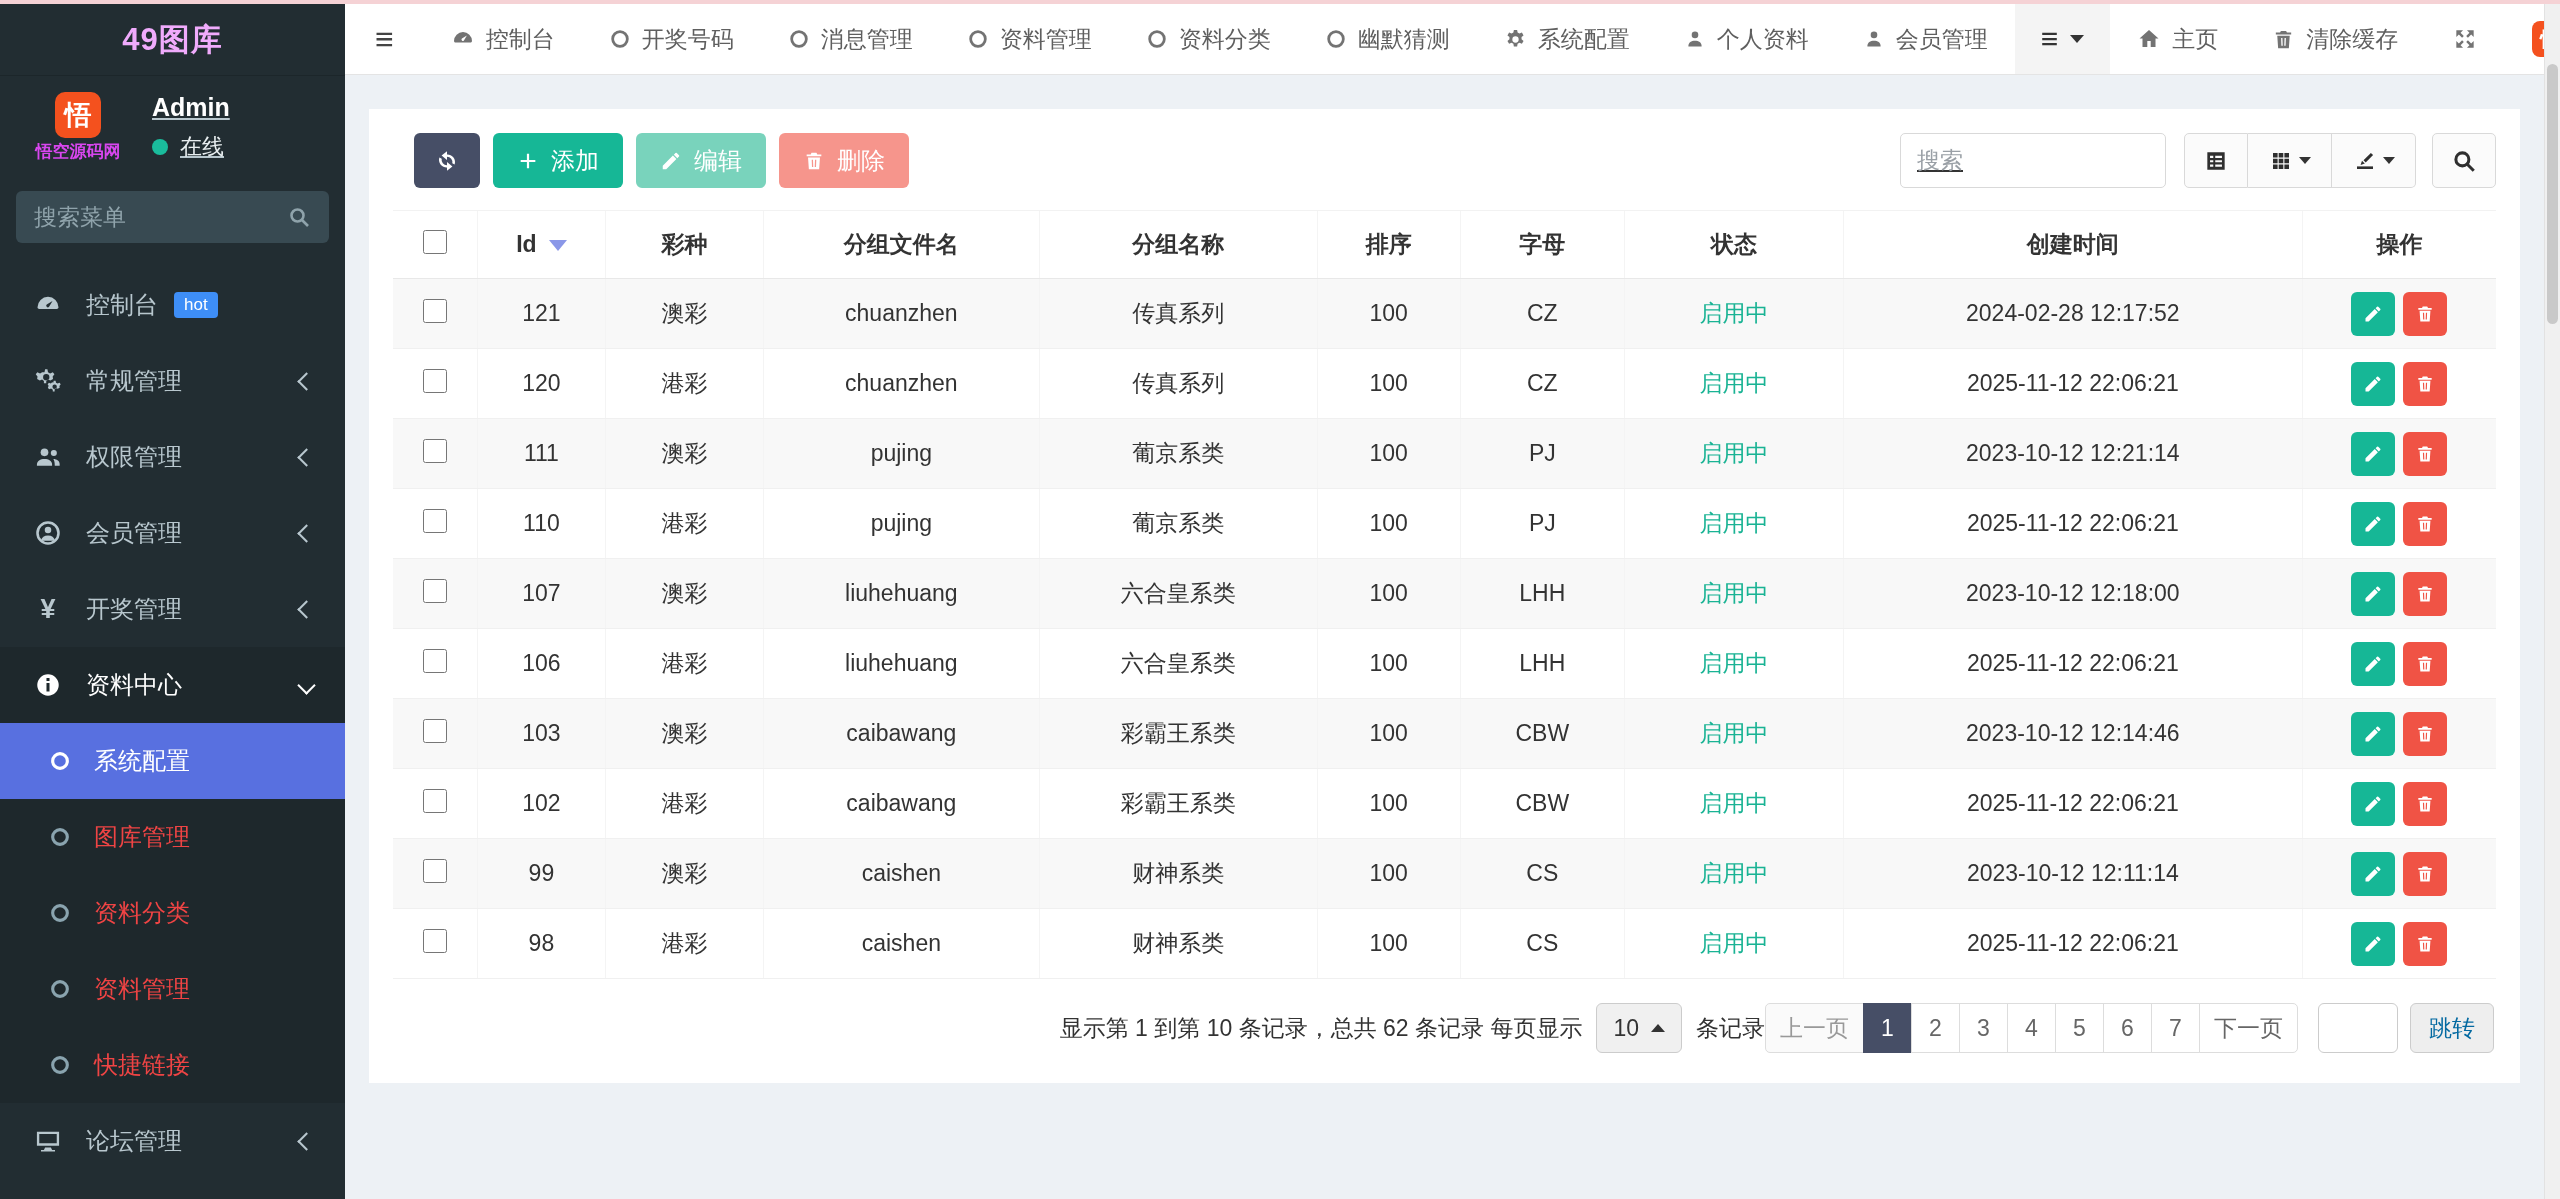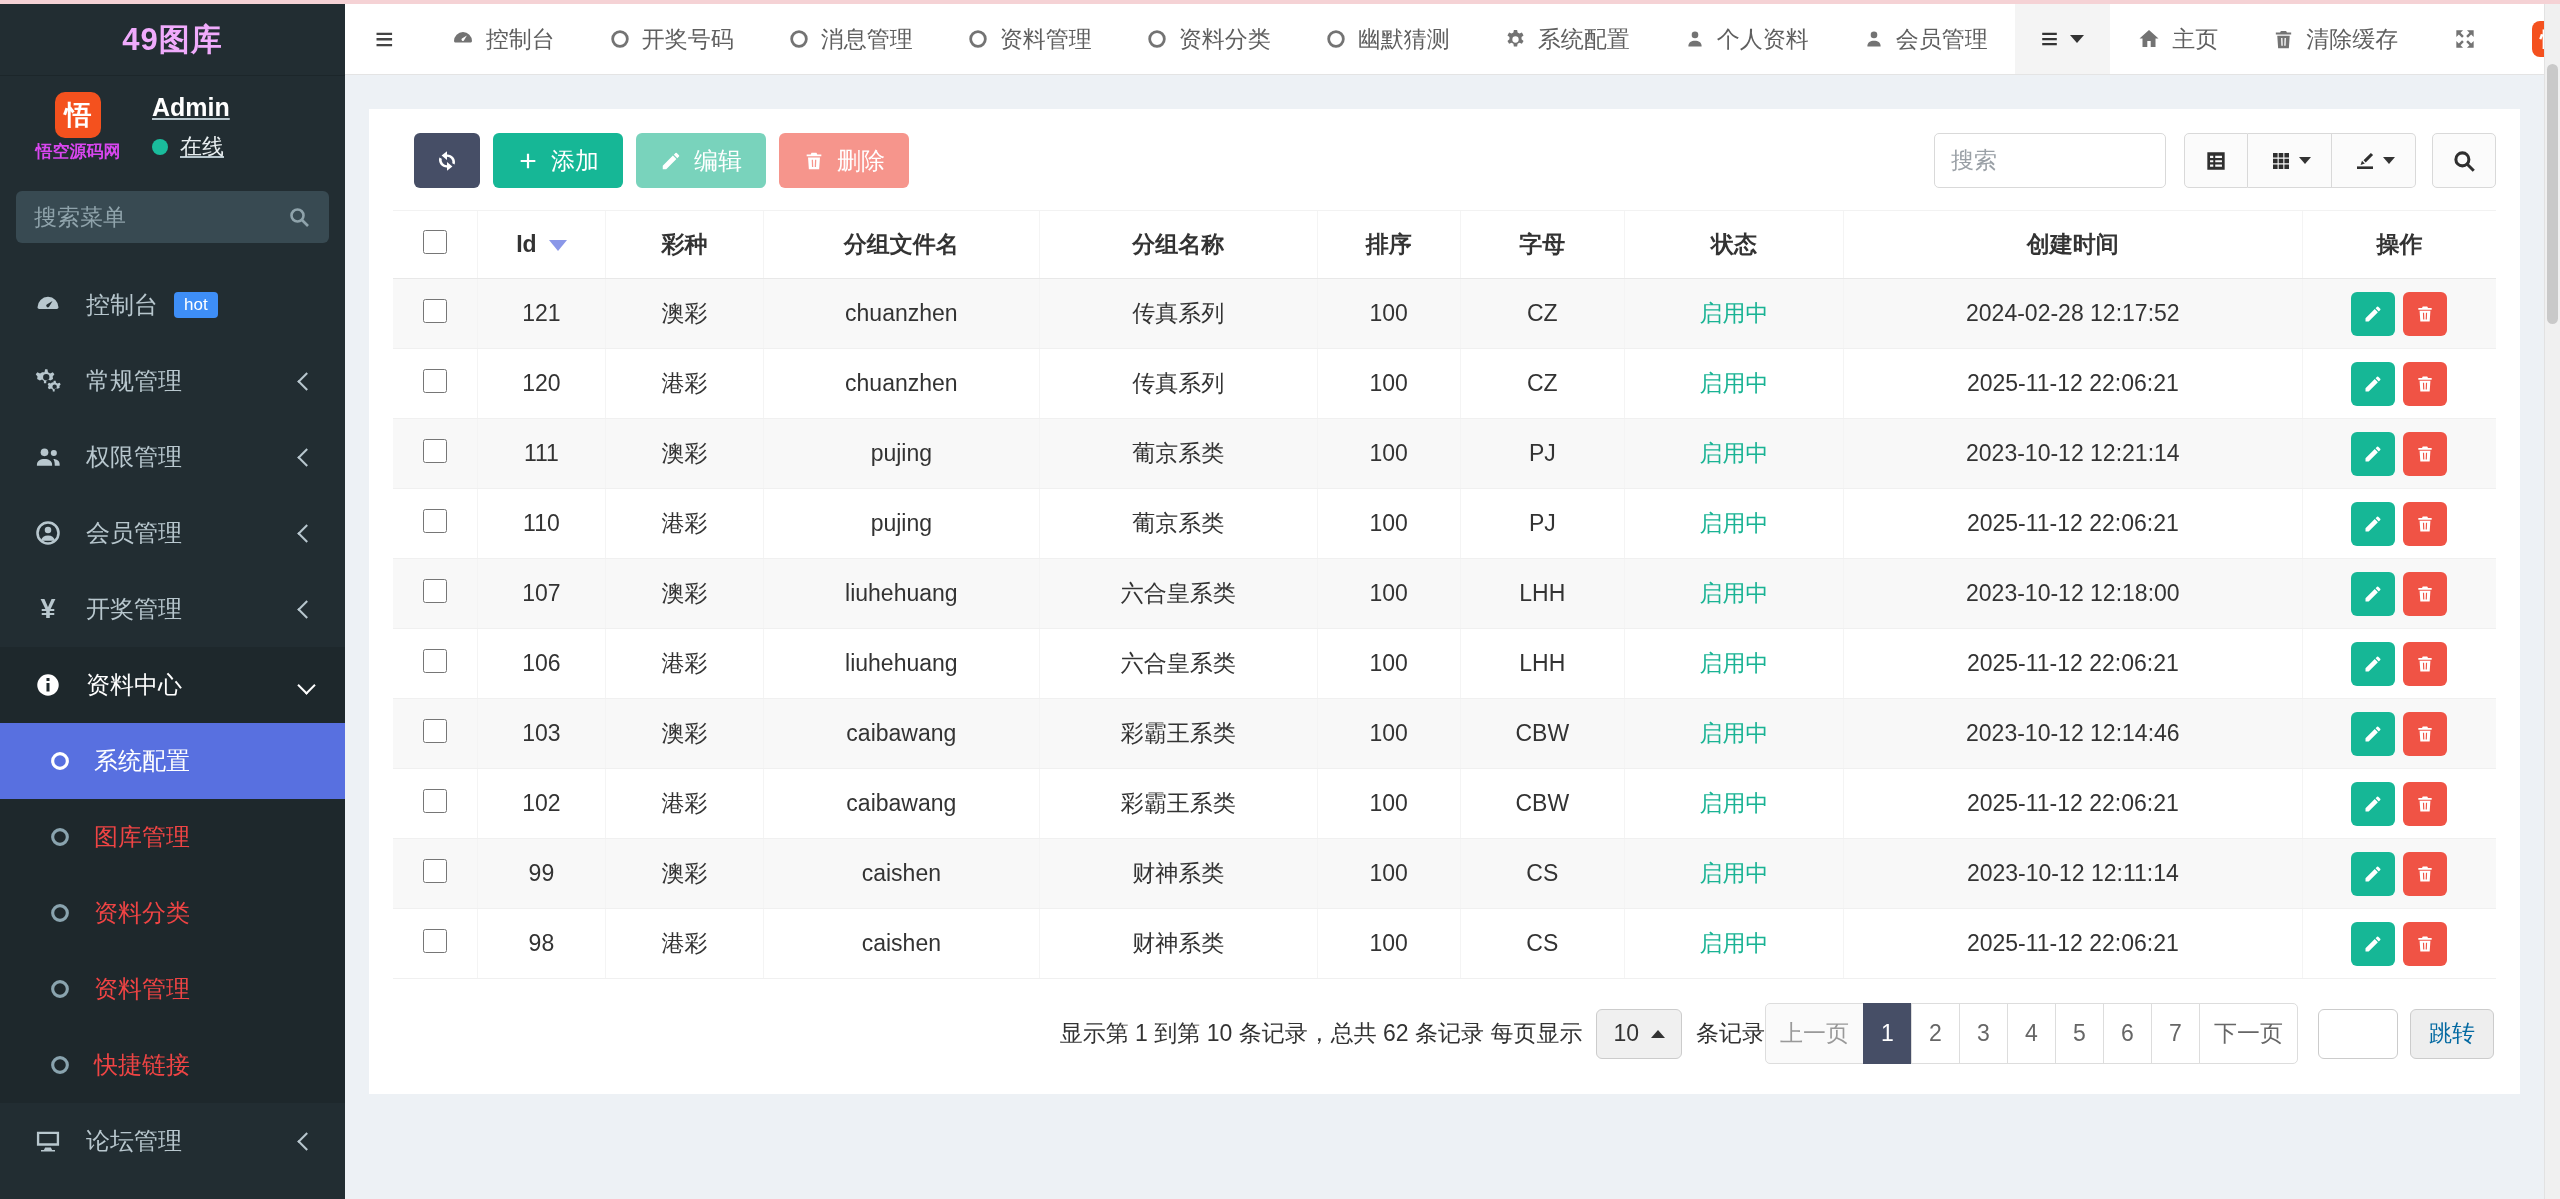--- a/index.html
+++ b/index.html
@@ -75,22 +75,22 @@
   .toolbar { display:flex; justify-content:space-between; align-items:center; margin-bottom:22px; }
   .tb-left { display:flex; gap:13px;margin-left:21px; }
   .btn { border:none; border-radius:6px; height:55px; display:inline-flex; align-items:center; gap:12px;
          color:#fff; font-size:24px; padding:0 24px; cursor:pointer;
          font-family:"Liberation Sans","DejaVu Sans",sans-serif; }
   .btn-refresh { background:#464e66; width:66px; justify-content:center; padding:0; }
   .btn-add { background:#16b796; }
   .btn-edit { background:#79d3bc; cursor:default; }
   .btn-delete { background:#f6958c; cursor:default; }
   .tb-right { display:flex; align-items:center; }
-  .search-input { width:232px; height:55px; border:1px solid #d9d9d9; border-radius:5px; font-size:23px;
-                  padding:0 16px; color:#333; outline:none; font-family:"Liberation Sans","DejaVu Sans",sans-serif; }
+  .search-input { width:266px; height:55px; border:1px solid #d9d9d9; border-radius:5px; font-size:23px;
+                  padding:0 16px; color:#333; outline:none; font-family:"Liberation Sans","DejaVu Sans",sans-serif;text-decoration:underline; }
   .search-input::placeholder { color:#9aa0a6; }
   .btn-group { display:flex; margin-left:18px; }
   .tool-btn { width:64px; height:55px; background:#fbfbfb; border:1px solid #d9d9d9; display:flex;
               align-items:center; justify-content:center; gap:6px; color:#2f2f2f; cursor:pointer; }
   .btn-group .tool-btn + .tool-btn { border-left:none; }
   .btn-group .tool-btn:first-child { border-radius:5px 0 0 5px; }
   .btn-group .tool-btn:last-child { border-radius:0 5px 5px 0; }
   .tool-btn.wide { width:84px; }
   .tool-btn.single { border-radius:5px; margin-left:16px; }
   .tool-btn .caret-down { border-top-width:7px; border-left-width:6px; border-right-width:6px; }
@@ -117,21 +117,21 @@
 
   
   .table-footer { display:flex; justify-content:flex-end; align-items:center; padding:24px 2px 6px 2px;
                   font-size:23px; color:#333; }
   .summary { display:flex; align-items:center; gap:14px; flex-wrap:nowrap; }
   .pagesize-btn { display:inline-flex; align-items:center; gap:12px; height:50px; padding:0 16px;
                   background:#f0f0f0; border:1px solid #ccc; border-radius:6px; font-size:23px;
                   color:#333; cursor:pointer; }
   .pager { display:flex; align-items:center; }
   .pagination { display:flex; list-style:none; }
-  .pagination li { min-width:49px; height:61px; display:flex; align-items:center; justify-content:center;
+  .pagination li { min-width:49px; height:50px; display:flex; align-items:center; justify-content:center;
                    border:1px solid #ddd; margin-left:-1px; background:#fff; color:#666; font-size:23px;
                    padding:0 14px; cursor:pointer; }
   .pagination li:first-child { margin-left:0; border-radius:5px 0 0 5px; }
   .pagination li:last-child { border-radius:0 5px 5px 0; }
   .pagination li.disabled { background:#fafafa; color:#999; }
   .pagination li.active { background:#464e66; border-color:#464e66; color:#fff; }
   .jump-input { width:80px; height:50px; border:1px solid #ccc; border-radius:6px; margin-left:20px;
                 font-size:23px; text-align:center; outline:none; }
   .jump-btn { height:50px; padding:0 18px; margin-left:12px; background:#eee; border:1px solid #ccc;
               border-radius:6px; font-size:23px; color:#0369a1; cursor:pointer;

